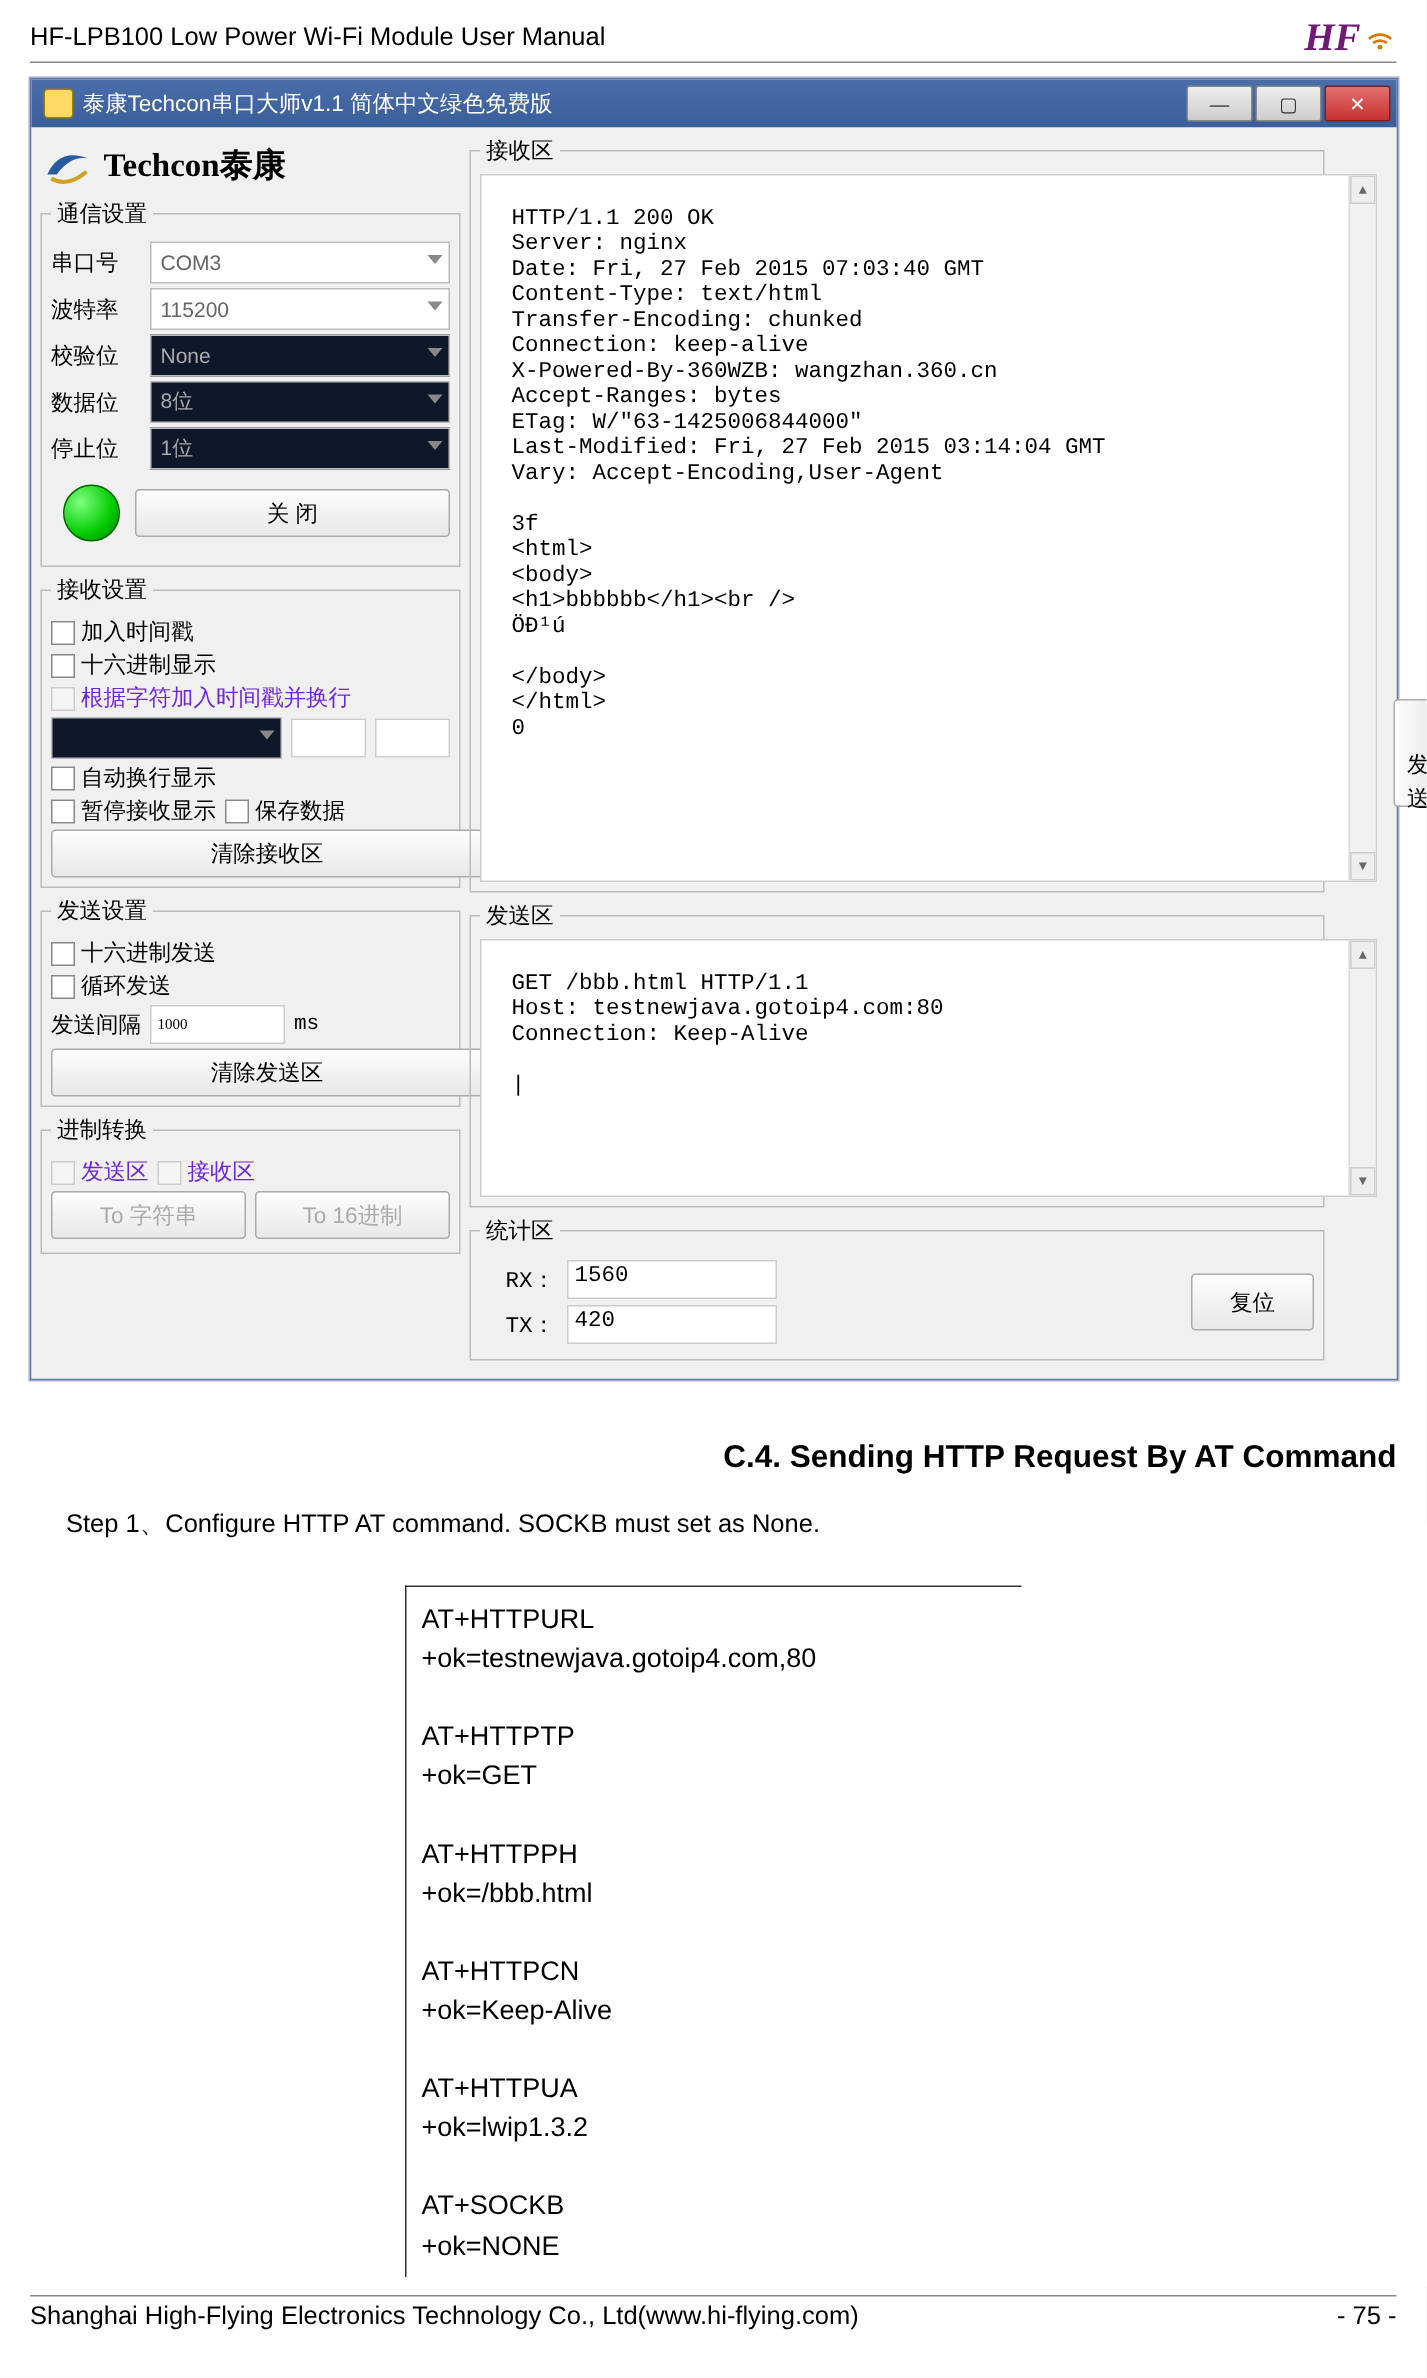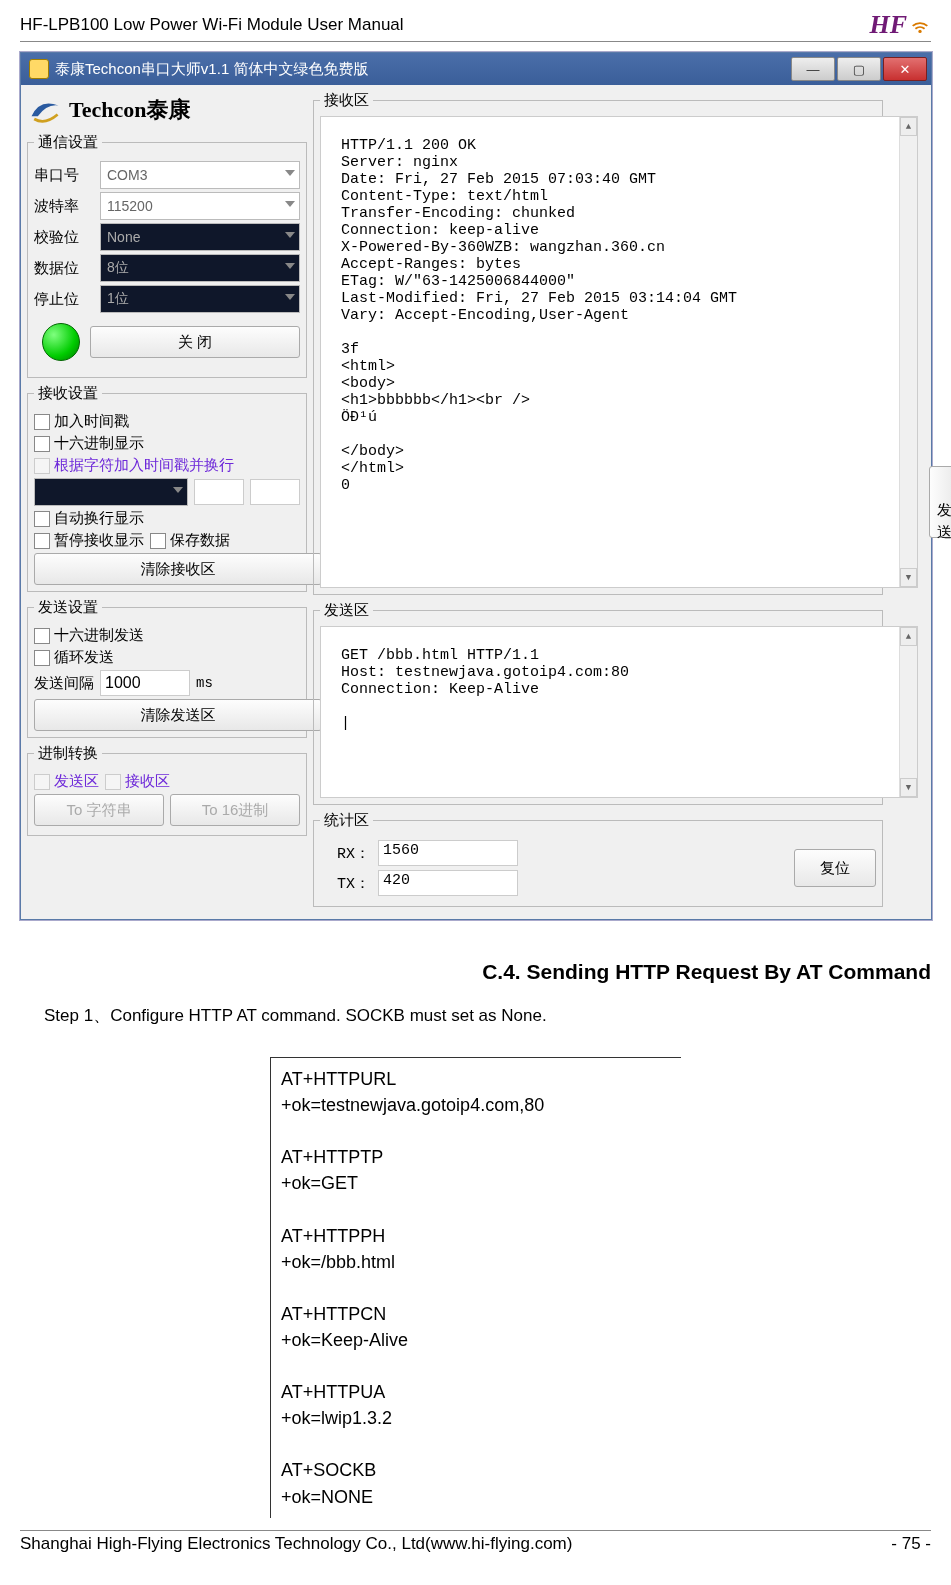--- a/index.html
+++ b/index.html
@@ -37,21 +37,21 @@
   .closebtn-row{display:flex;align-items:center;gap:10px;margin:6px 0;}
   .txtarea{width:100%;background:#fff;border:1px solid #ccc;padding:20px;font-family:"Courier New",monospace;font-size:15px;white-space:pre;overflow:auto;position:relative;}
   .rx{height:430px;}
   .tx{height:130px;}
   .scrollbar{position:absolute;right:0;top:0;bottom:0;width:17px;background:#f0f0f0;border-left:1px solid #ddd;}
   .scrollbar .su,.scrollbar .sd{height:17px;border:1px solid #ccc;background:#eee;display:flex;align-items:center;justify-content:center;font-size:9px;color:#666;}
   .scrollbar .sd{position:absolute;bottom:0;left:0;right:0;}
   .stat-row{display:flex;align-items:center;gap:8px;margin:4px 0;}
   .stat-lbl{width:50px;text-align:right;font-family:"Courier New",monospace;font-size:15px;}
   .stat-val{width:130px;height:22px;border:1px solid #ccc;background:#fff;padding:1px 4px;font-family:"Courier New",monospace;font-size:15px;}
-  .inp{border:1px solid #ccc;background:#fff;height:22px;padding:1px 4px;font-size:16px;}
+  .inp{border:1px solid #ccc;background:#fff;height:22px;padding:1px 4px;font-size:10px;font-family:Liberation Serif, serif;}
   .vbtn{writing-mode:vertical-rl;text-orientation:upright;height:80px;width:28px;border:1px solid #aaa;background:linear-gradient(90deg,#fdfdfd,#e8e8e8);border-radius:3px;display:flex;align-items:center;justify-content:center;font-size:15px;letter-spacing:2px;}
   .sbtn{width:34px;height:26px;border:1px solid #aaa;background:linear-gradient(#fdfdfd,#e8e8e8);border-radius:3px;display:flex;align-items:center;justify-content:center;font-size:13px;}
   .logo-row{display:flex;align-items:center;gap:6px;padding:4px 0 8px 0;}
   .logo-row .logomark{width:36px;height:28px;}
   .logo-row .logotext{font-family:"Times New Roman",serif;font-weight:bold;font-size:22px;}
   h2.sec{font-size:21px;font-weight:bold;margin:40px 0 20px 2px;text-align:right;}
   .step{font-size:17px;margin:0 0 30px 24px;}
   .termbox{width:390px;margin:0 auto;border-left:1px solid #333;border-top:1px solid #333;padding:8px 10px;font-family:"Segoe UI","Microsoft YaHei",Arial,sans-serif;font-size:18px;white-space:pre;line-height:1.45;}
   .stats-flex{display:flex;align-items:center;gap:20px;}
 </style>

